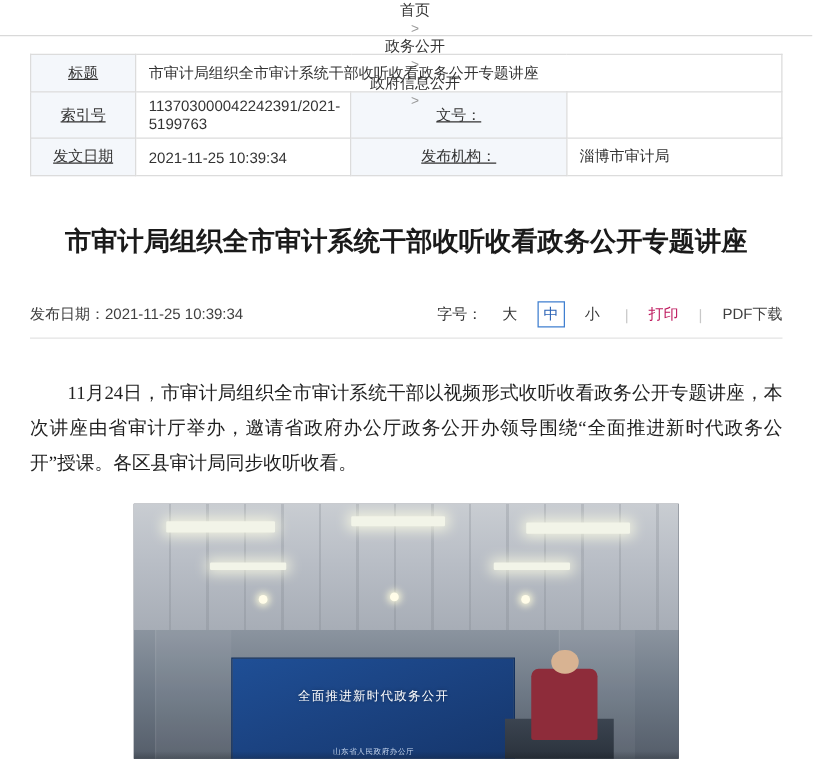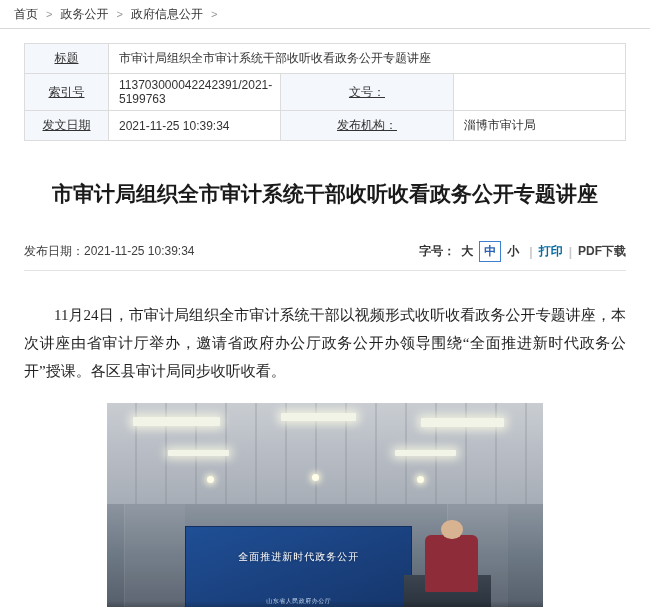--- a/index.html
+++ b/index.html
@@ -20,20 +20,21 @@
   
   .breadcrumb {
     height: 29px;
     border-bottom: 1px solid #d9d9d9;
     display: flex;
     align-items: center;
     padding-left: 14px;
     font-size: 12px;
     color: #333;
     background: #fff;
+    flex-direction: column;
   }
   .breadcrumb .crumb { color: #333; text-decoration: none; white-space: nowrap; }
   .breadcrumb .sep { margin: 0 8px; color: #999; font-size: 11px; }
 
   
   .meta-wrap {
     padding: 14px 24px 0 24px;
   }
   table.meta {
     width: 602px;
@@ -81,39 +82,38 @@
     align-items: center;
     justify-content: space-between;
     font-size: 12px;
     color: #555;
     border-bottom: 1px solid #e3e3e3;
   }
   .pubdate { color: #404040; }
   .tools {
     display: flex;
     align-items: center;
-    gap: 2px;
+    gap: 12px;
     color: #555;
-    font-weight: bold;
   }
   .tools .fs-label { color: #333; }
   .fs-btn {
     display: inline-block;
     padding: 1px 4px;
     color: #333;
     cursor: pointer;
     font-size: 12px;
   }
   .fs-btn.active {
     border: 1px solid #3f7fd0;
     color: #2a62b5;
     padding: 1px 4px;
   }
   .tool-sep { color: #c8c8c8; margin: 0 4px; }
-  .tool-link { color: #0369a1; cursor: pointer; }
+  .tool-link { color: #be185d; cursor: pointer; }
   .tool-link.blue { color: #404040; }
 
   
   .art-body {
     margin-top: 30px;
     font-size: 15px;
     line-height: 28px;
     color: #1f1f1f;
     font-family: "Liberation Serif", serif;
     text-align: justify;

